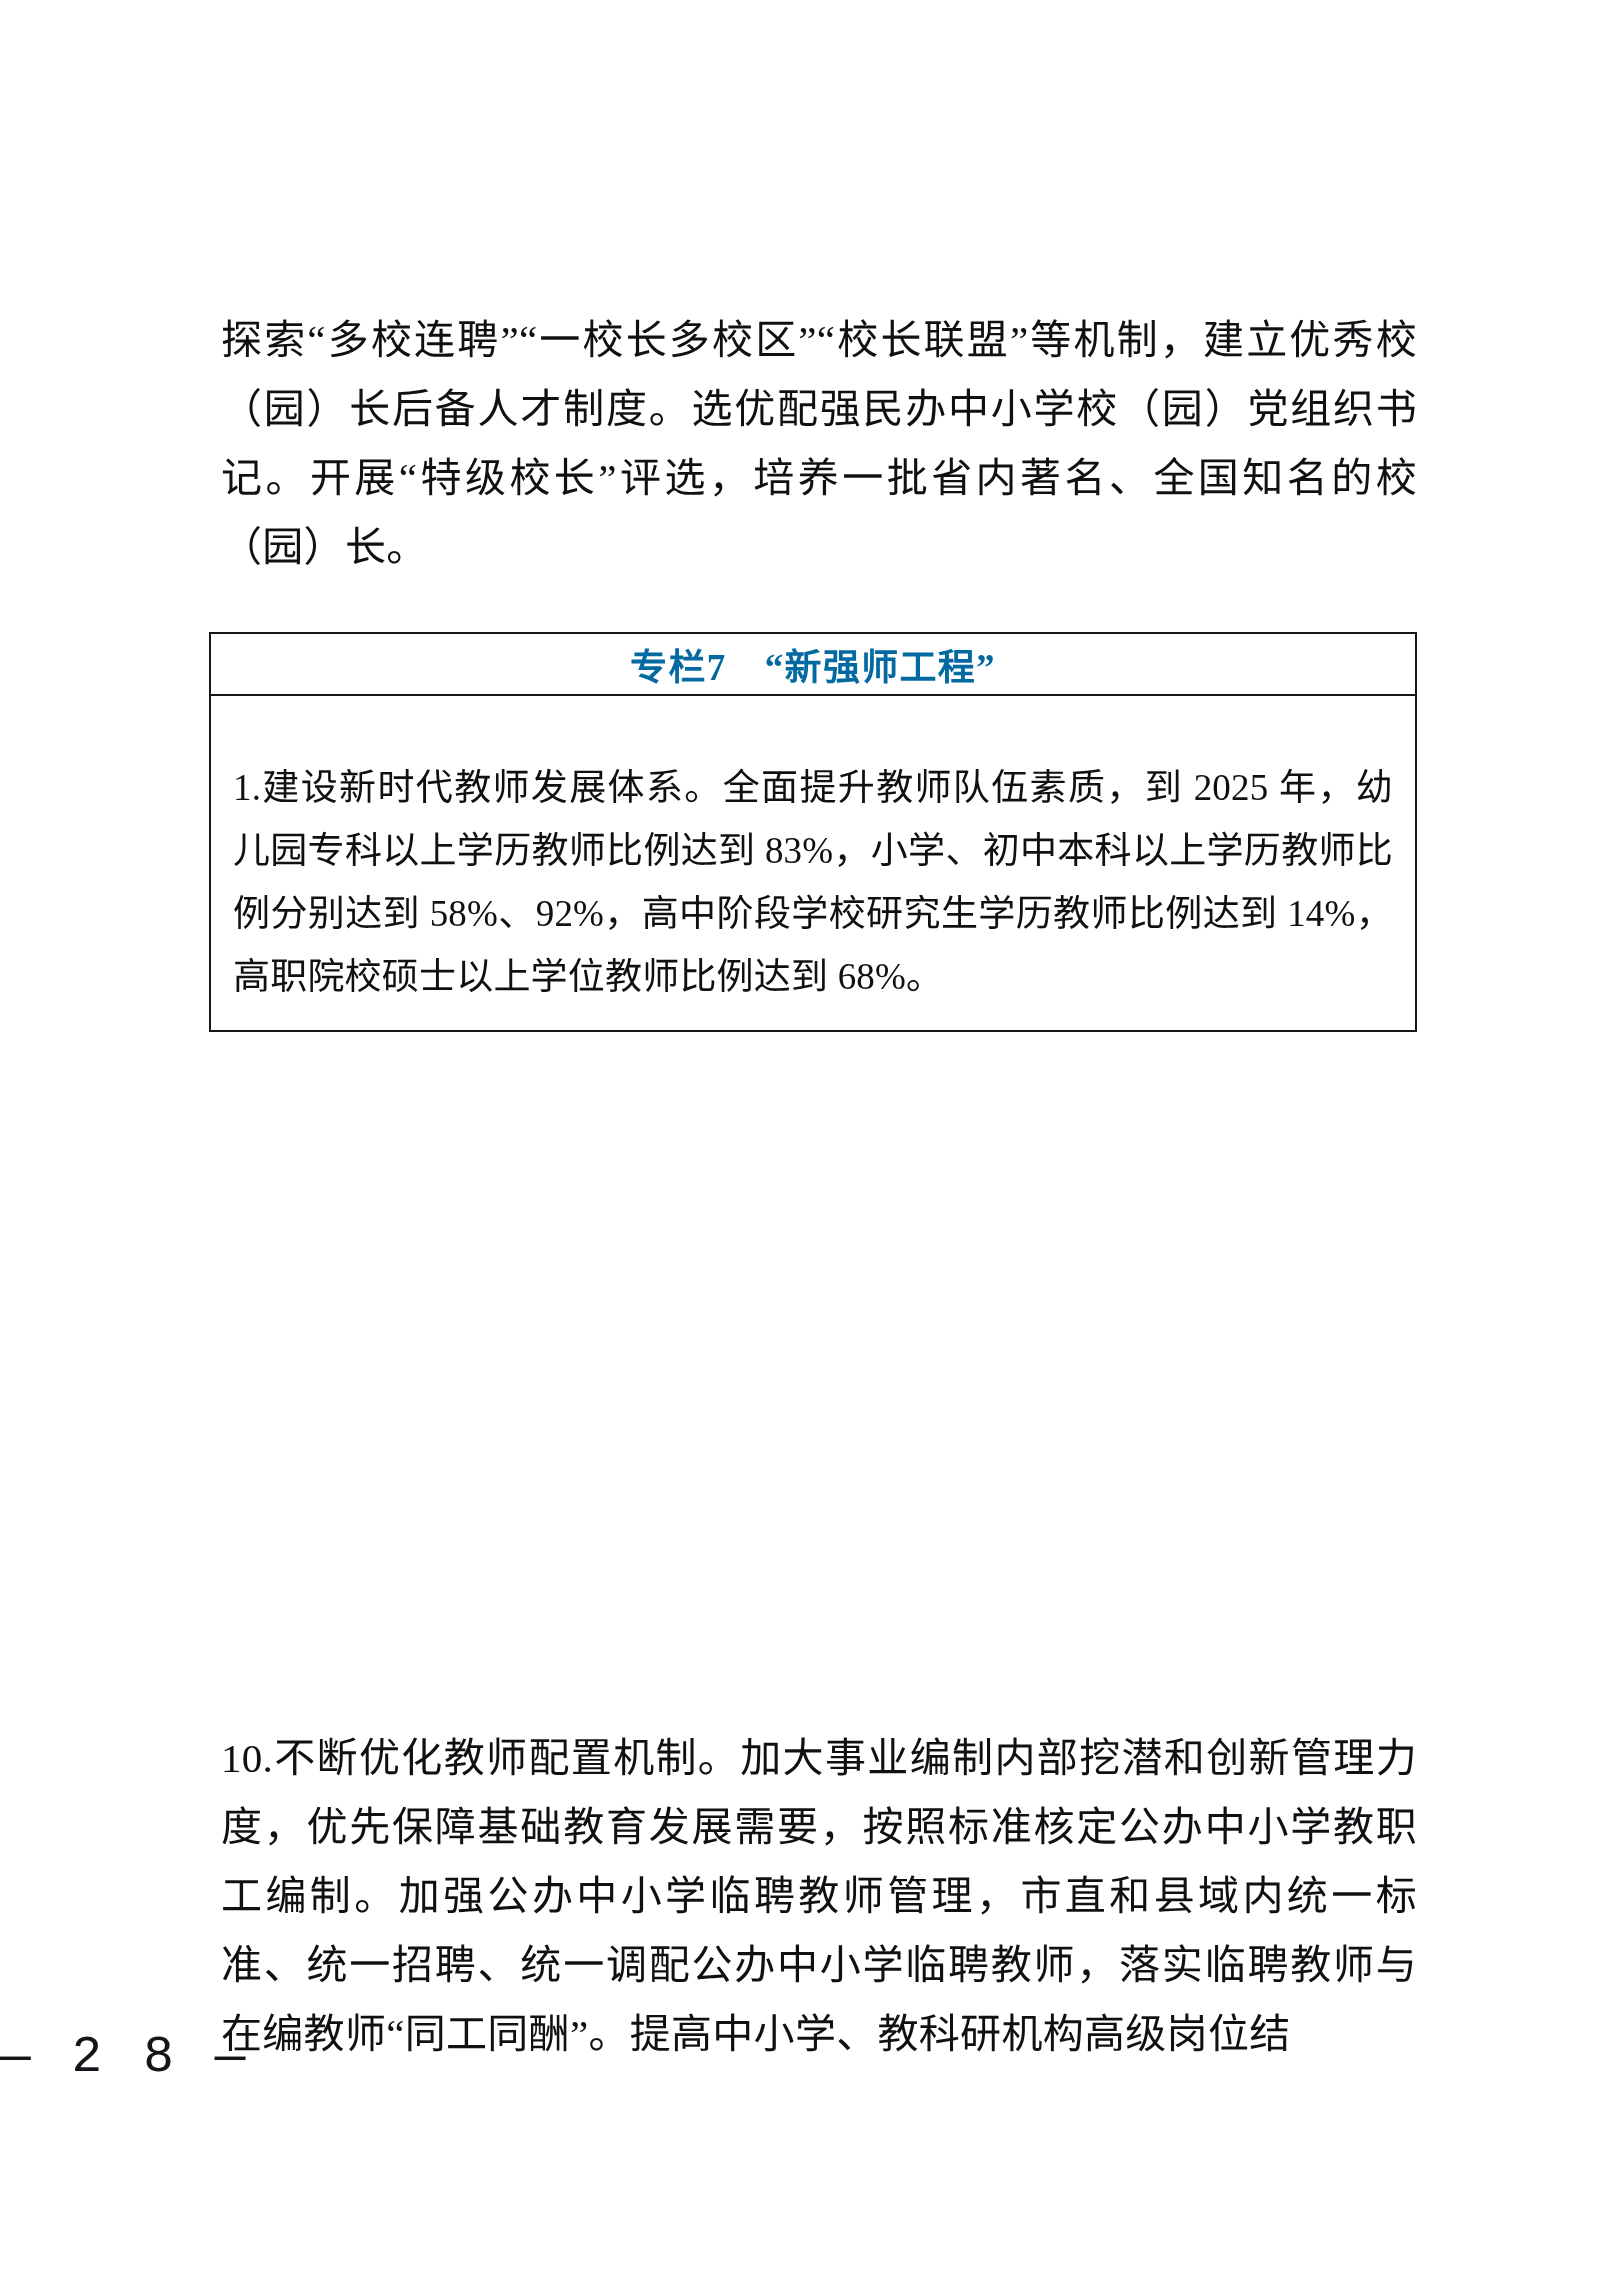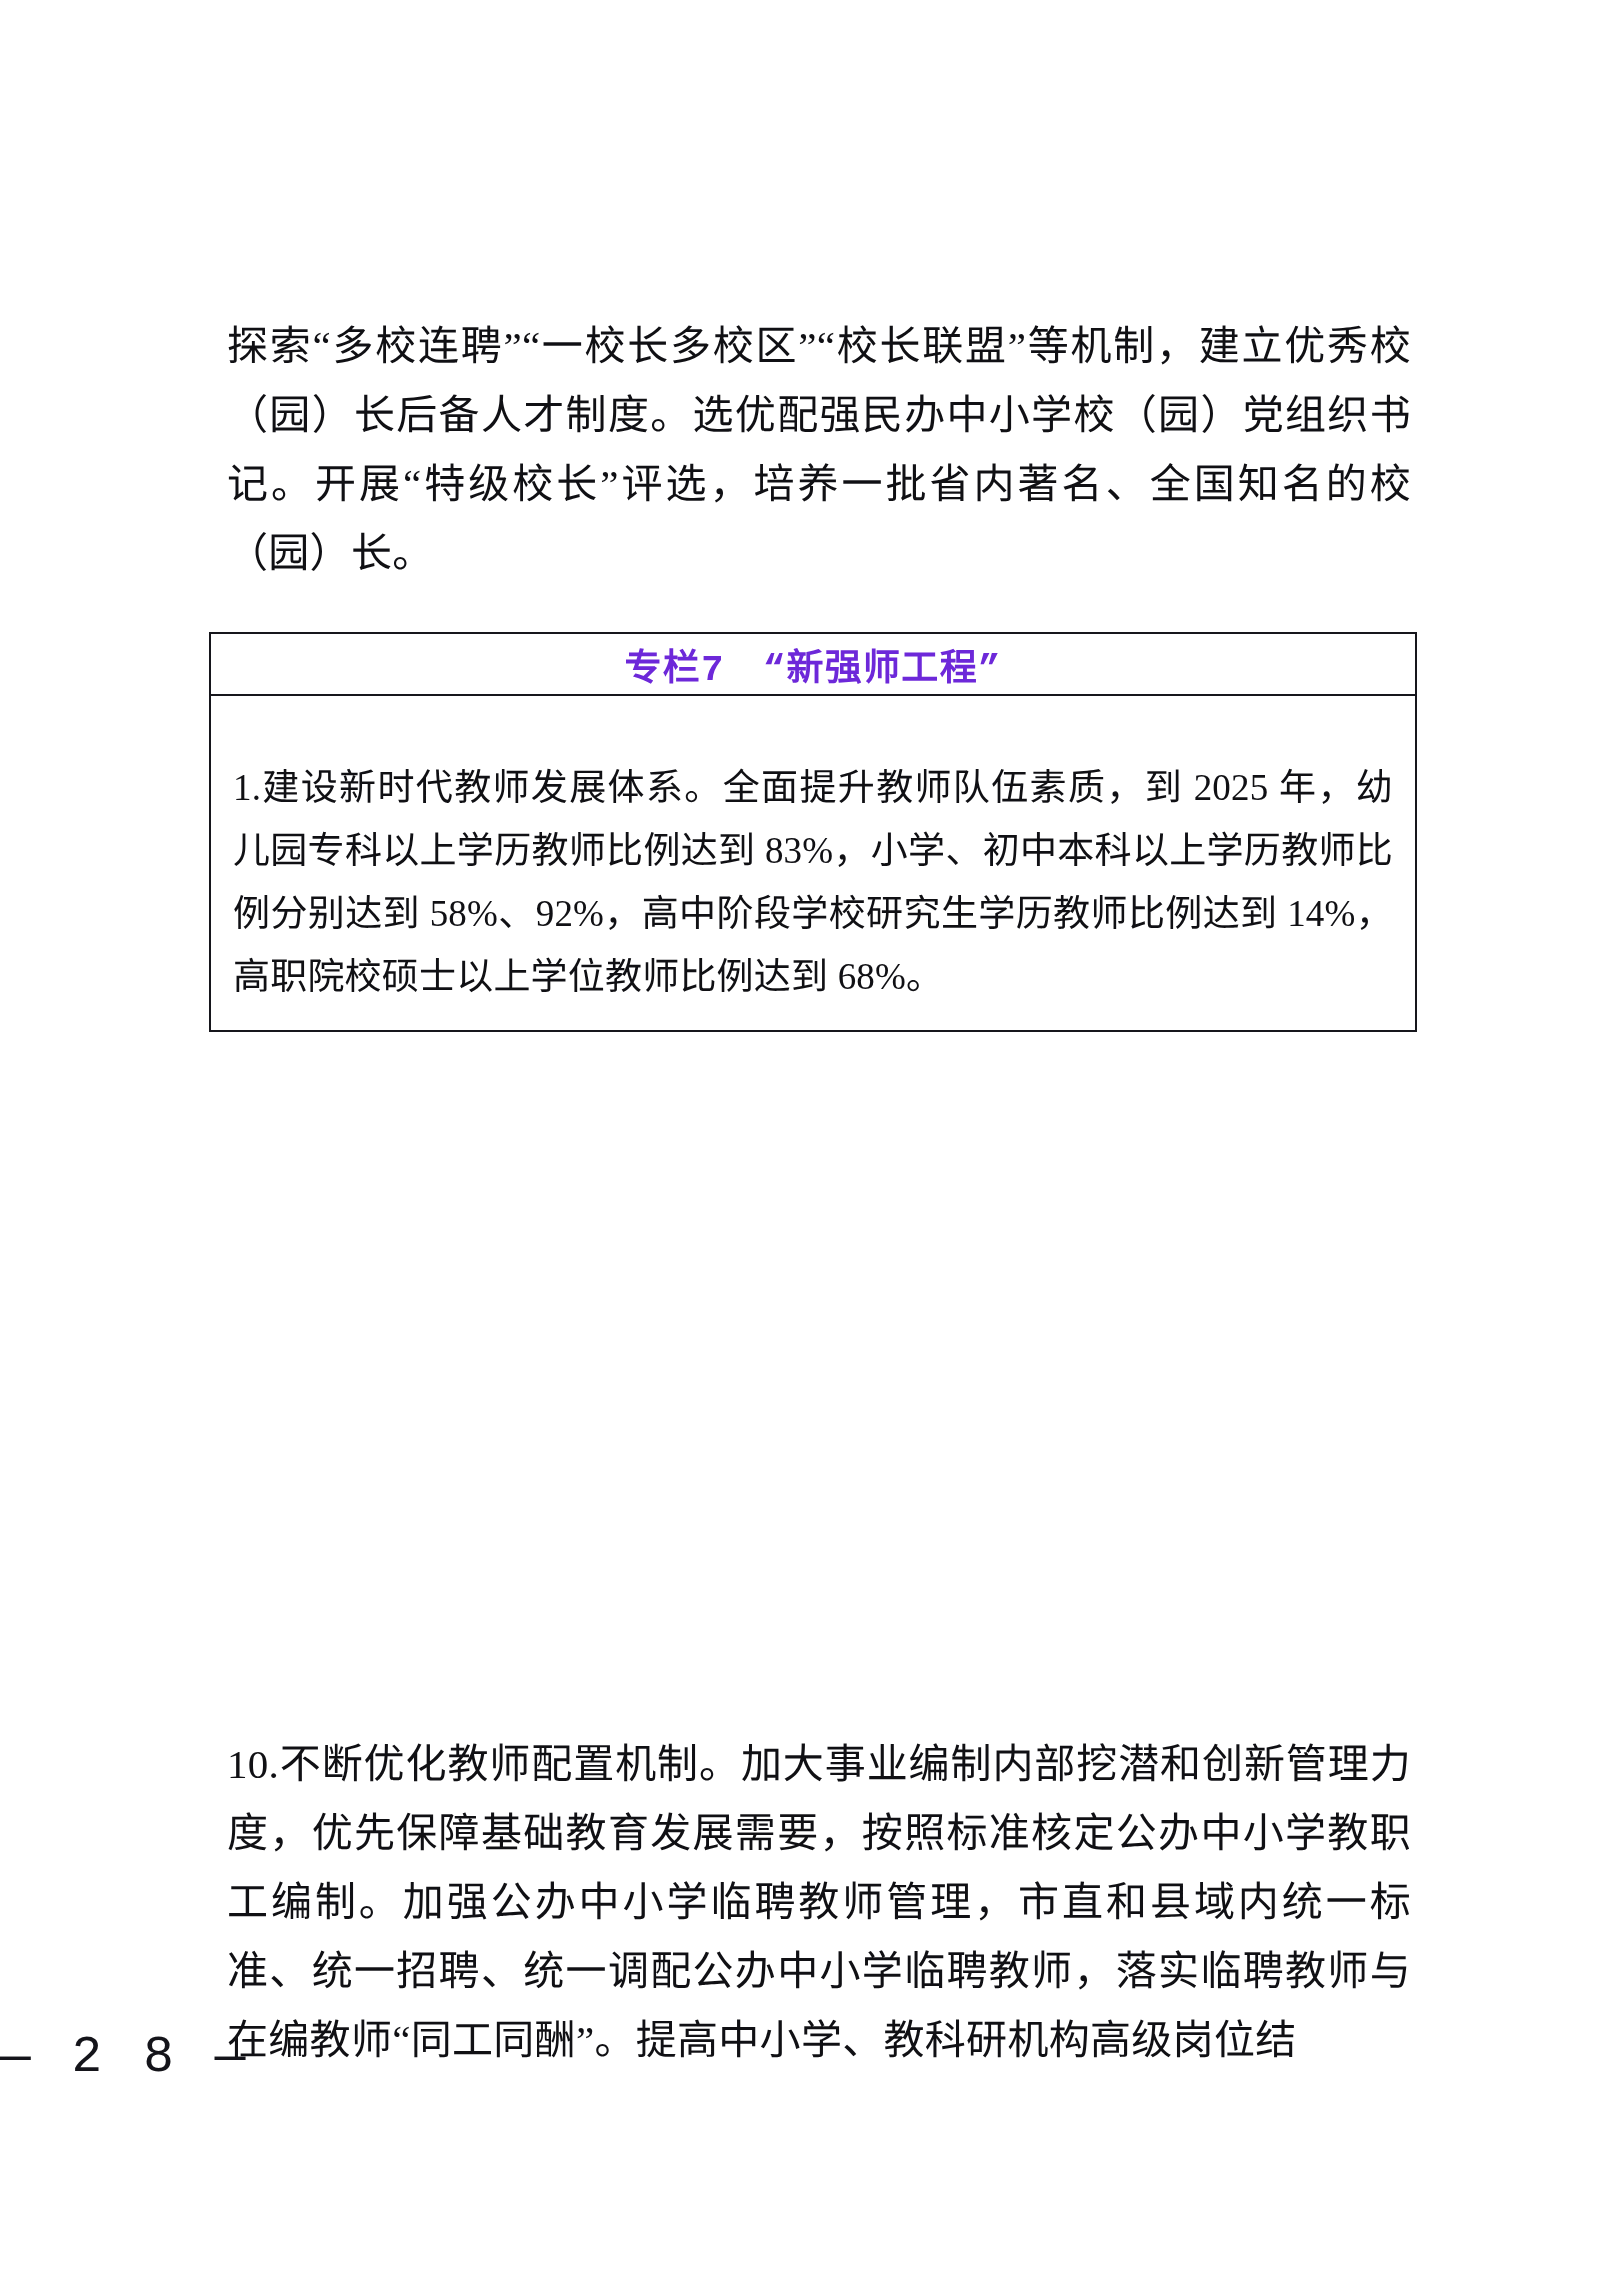--- a/index.html
+++ b/index.html
@@ -31,21 +31,21 @@
     letter-spacing: 0.3px;
     text-align: justify;
     text-justify: inter-character;
     color: #101014;
   }
 
   .body-block.top { top: 302px; }
   .body-block.bottom { top: 1720px; }
 
   .body-block p {
-    margin: 10px;
+    margin: 4px;
     text-indent: 0;
   }
 
   
   .panel {
     position: absolute;
     left: 209px;
     top: 632px;
     width: 1208px;
     border: 2.6px solid #16161c;
@@ -56,26 +56,26 @@
   .panel-header {
     height: 62px;
     border-bottom: 2px solid #16161c;
     display: flex;
     align-items: center;
     justify-content: center;
     box-sizing: border-box;
   }
 
   .panel-title {
-    font-family: Liberation Mono, monospace;
+    font-family: Liberation Serif, serif;
     font-weight: 700;
     font-size: 37px;
     letter-spacing: 1.3px;
     white-space: pre;
-    color: #6d28d9;
+    color: #0369a1;
   }
 
   .panel-body {
     padding: 19.6px 22px 22px 22px;
     margin-top: 40px;
   }
 
   .panel-body p {
     margin: 0 0 0 0;
     font-family: "Liberation Serif", "DejaVu Serif", serif;

